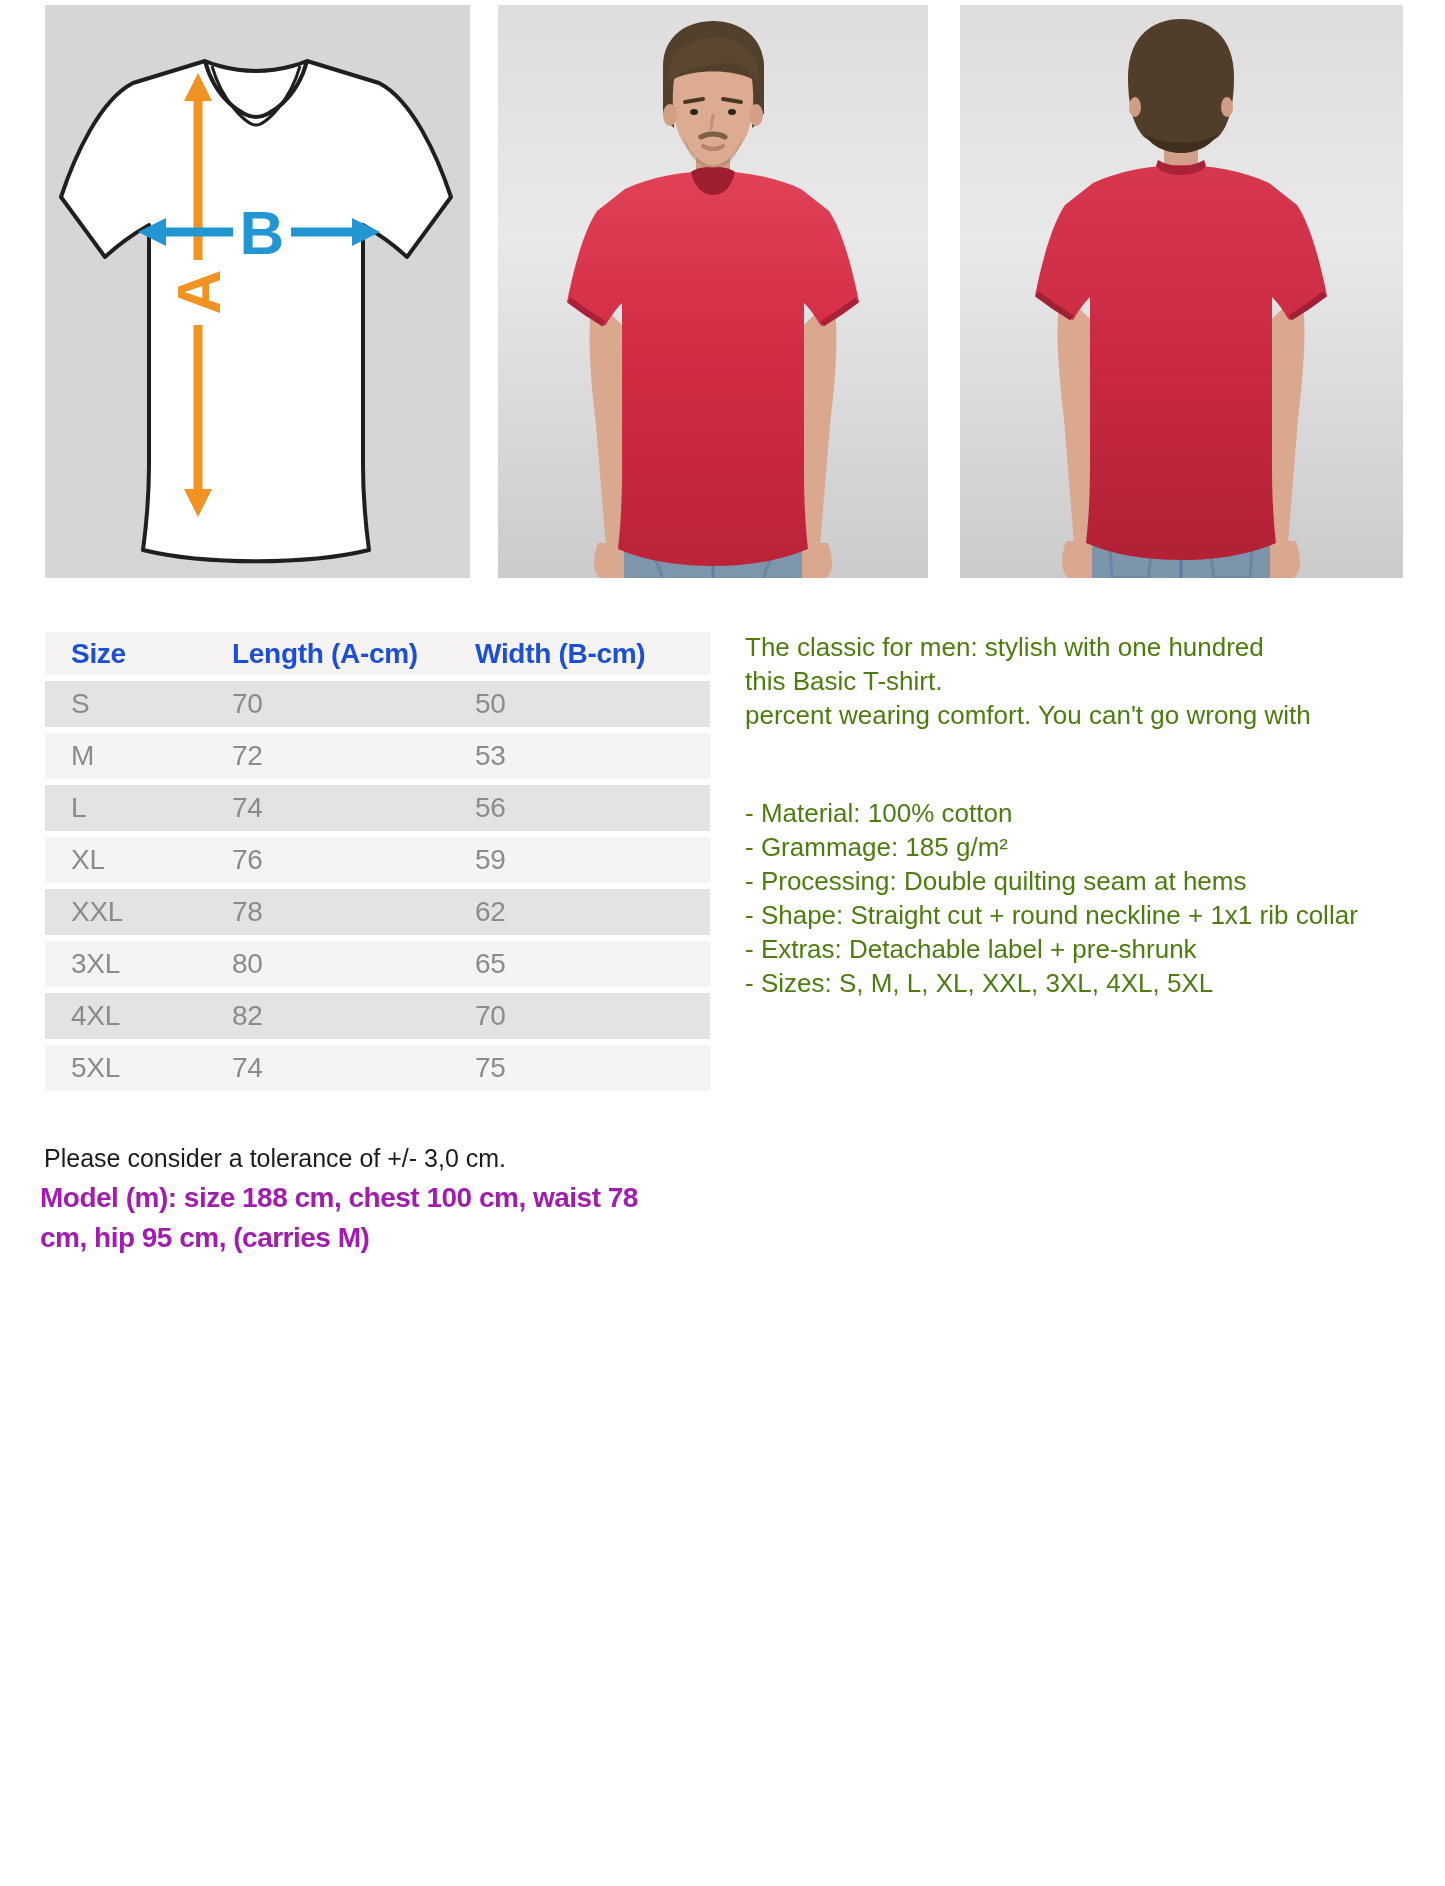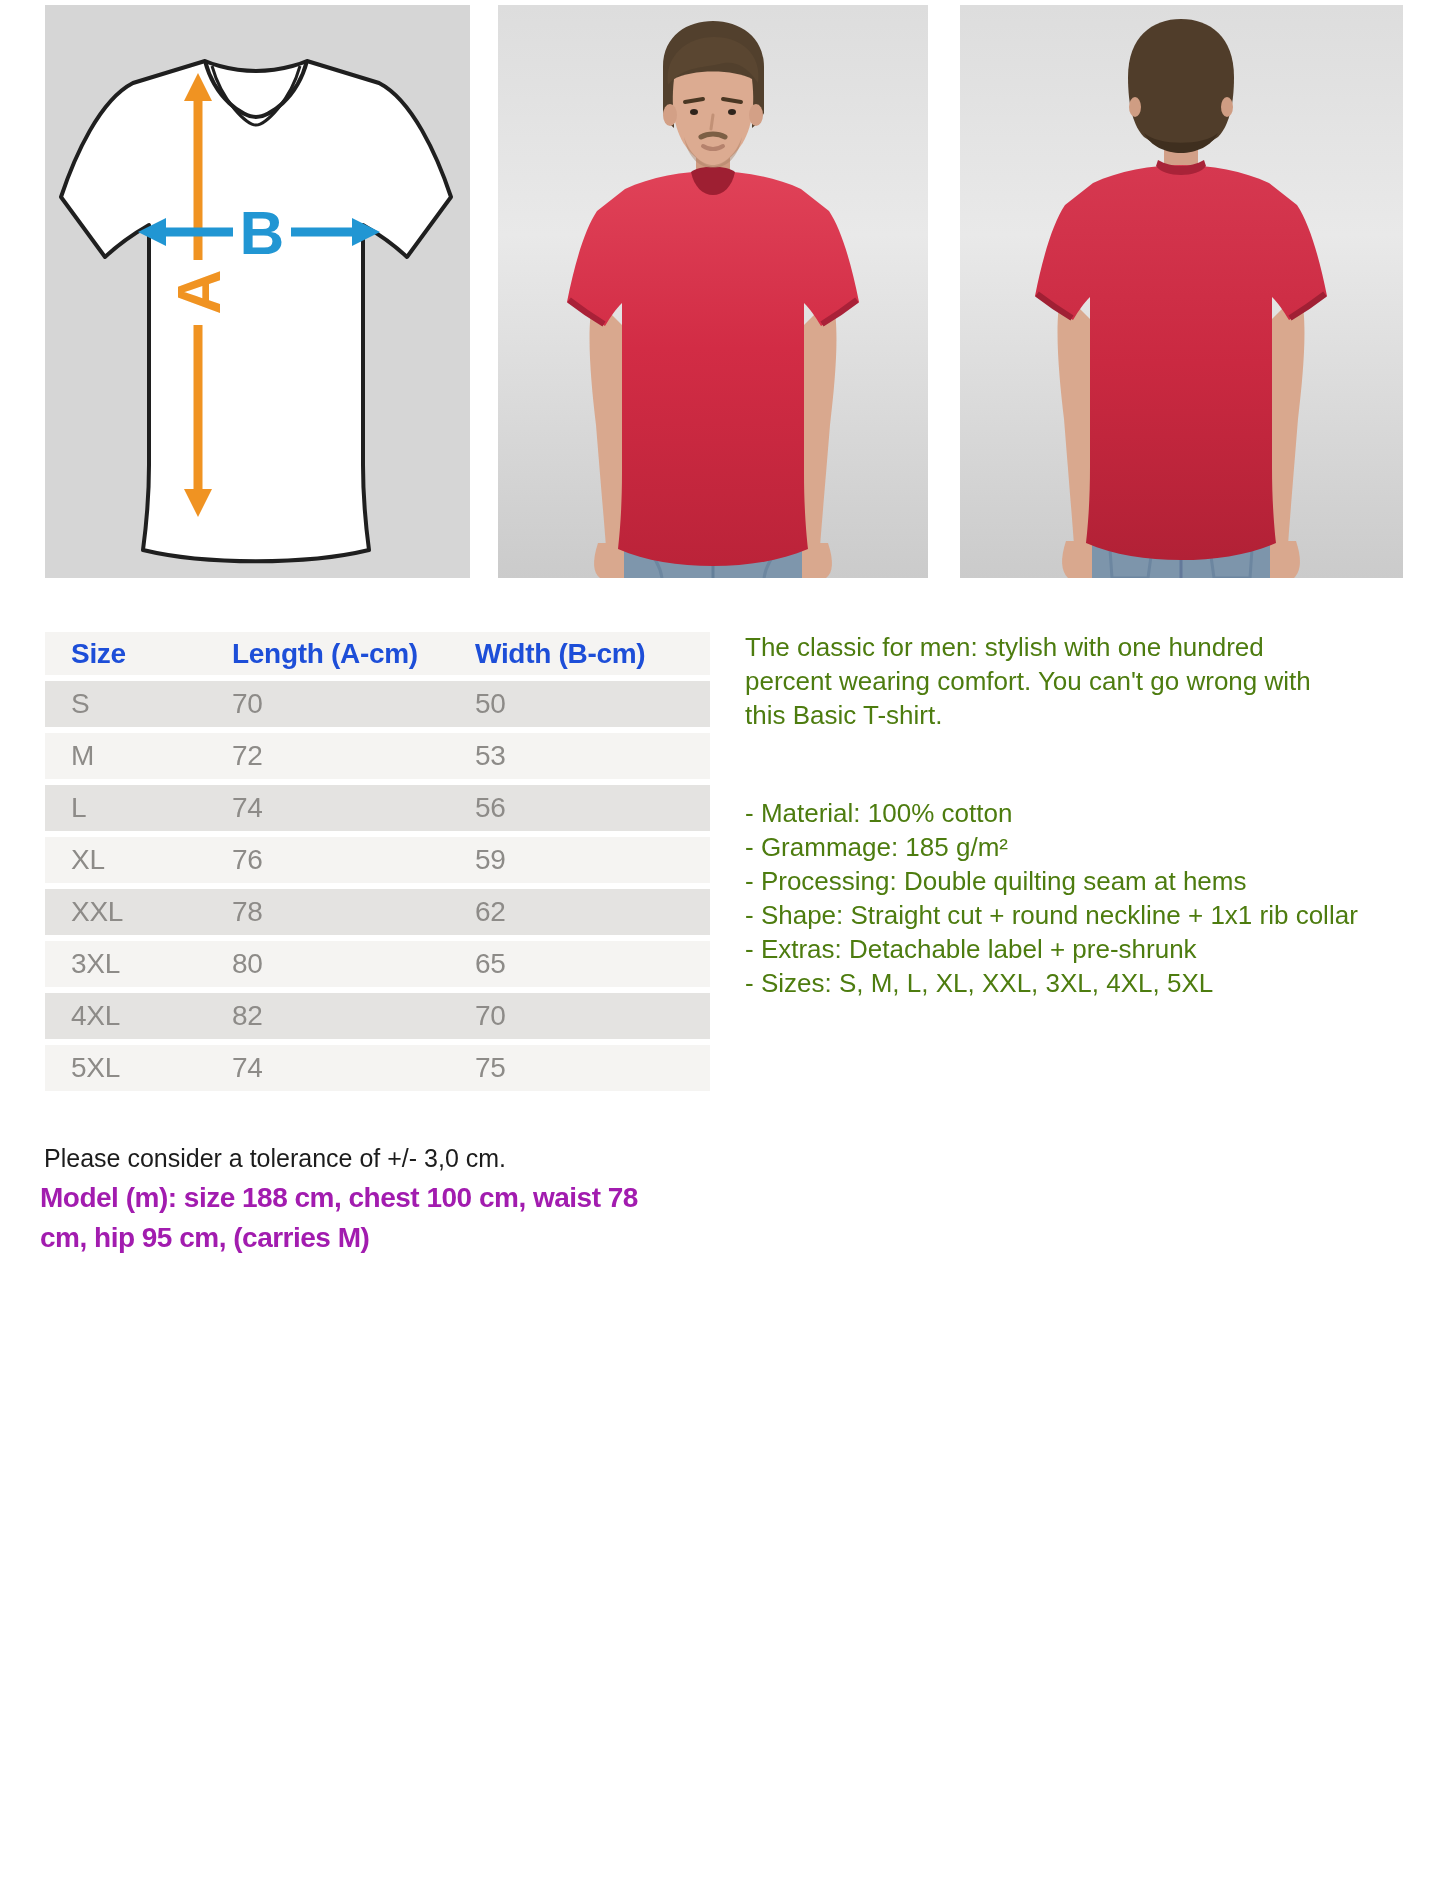--- a/index.html
+++ b/index.html
@@ -227,22 +227,22 @@
           <span class="tcell c0">5XL</span>
           <span class="tcell c1">74</span>
           <span class="tcell c2">75</span>
         </div>
       </div>
   </div>
 
   <div class="description">
     <div class="intro">
         <div class="intro-line">The classic for men: stylish with one hundred</div>
+        <div class="intro-line">this Basic T-shirt.</div>
         <div class="intro-line">percent wearing comfort. You can't go wrong with</div>
-        <div class="intro-line">this Basic T-shirt.</div>
       </div>
     <div class="bullet-list">
         <div class="bullet-line">- Material: 100% cotton</div>
         <div class="bullet-line">- Grammage: 185 g/m²</div>
         <div class="bullet-line">- Processing: Double quilting seam at hems</div>
         <div class="bullet-line">- Shape: Straight cut + round neckline + 1x1 rib collar</div>
         <div class="bullet-line">- Extras: Detachable label + pre-shrunk</div>
         <div class="bullet-line">- Sizes:  S, M, L, XL, XXL, 3XL, 4XL, 5XL</div>
       </div>
   </div>

